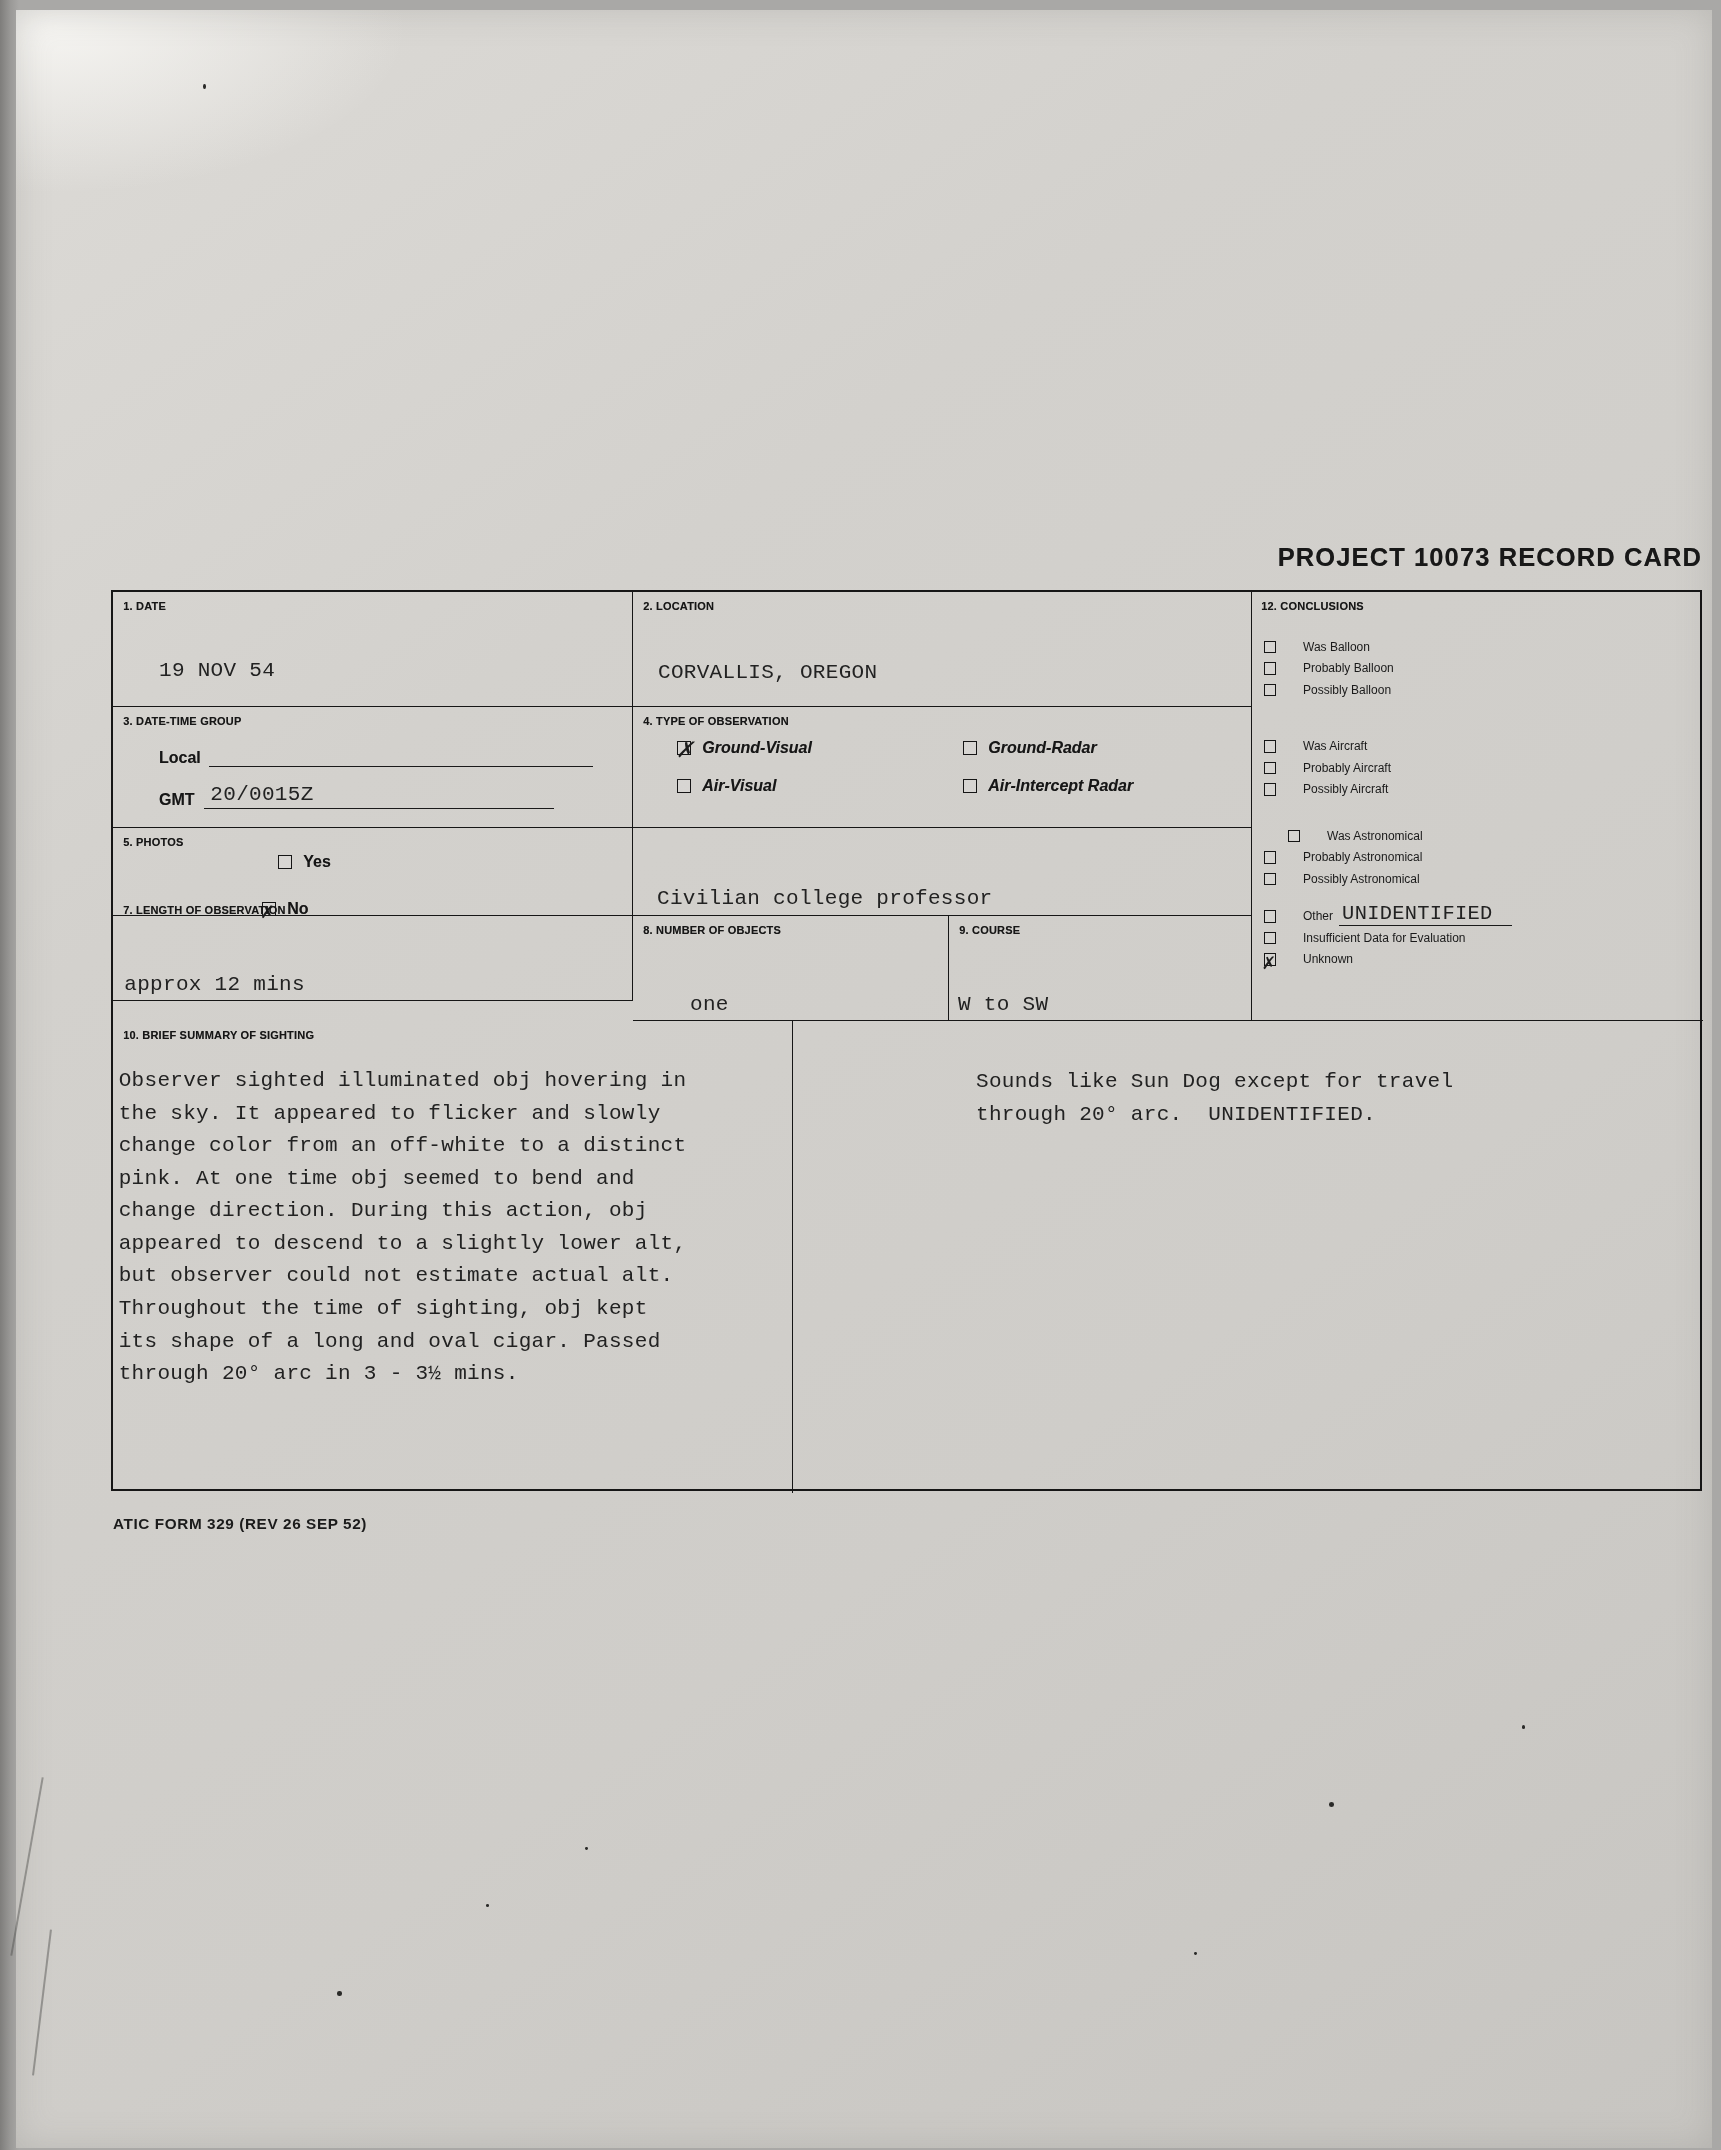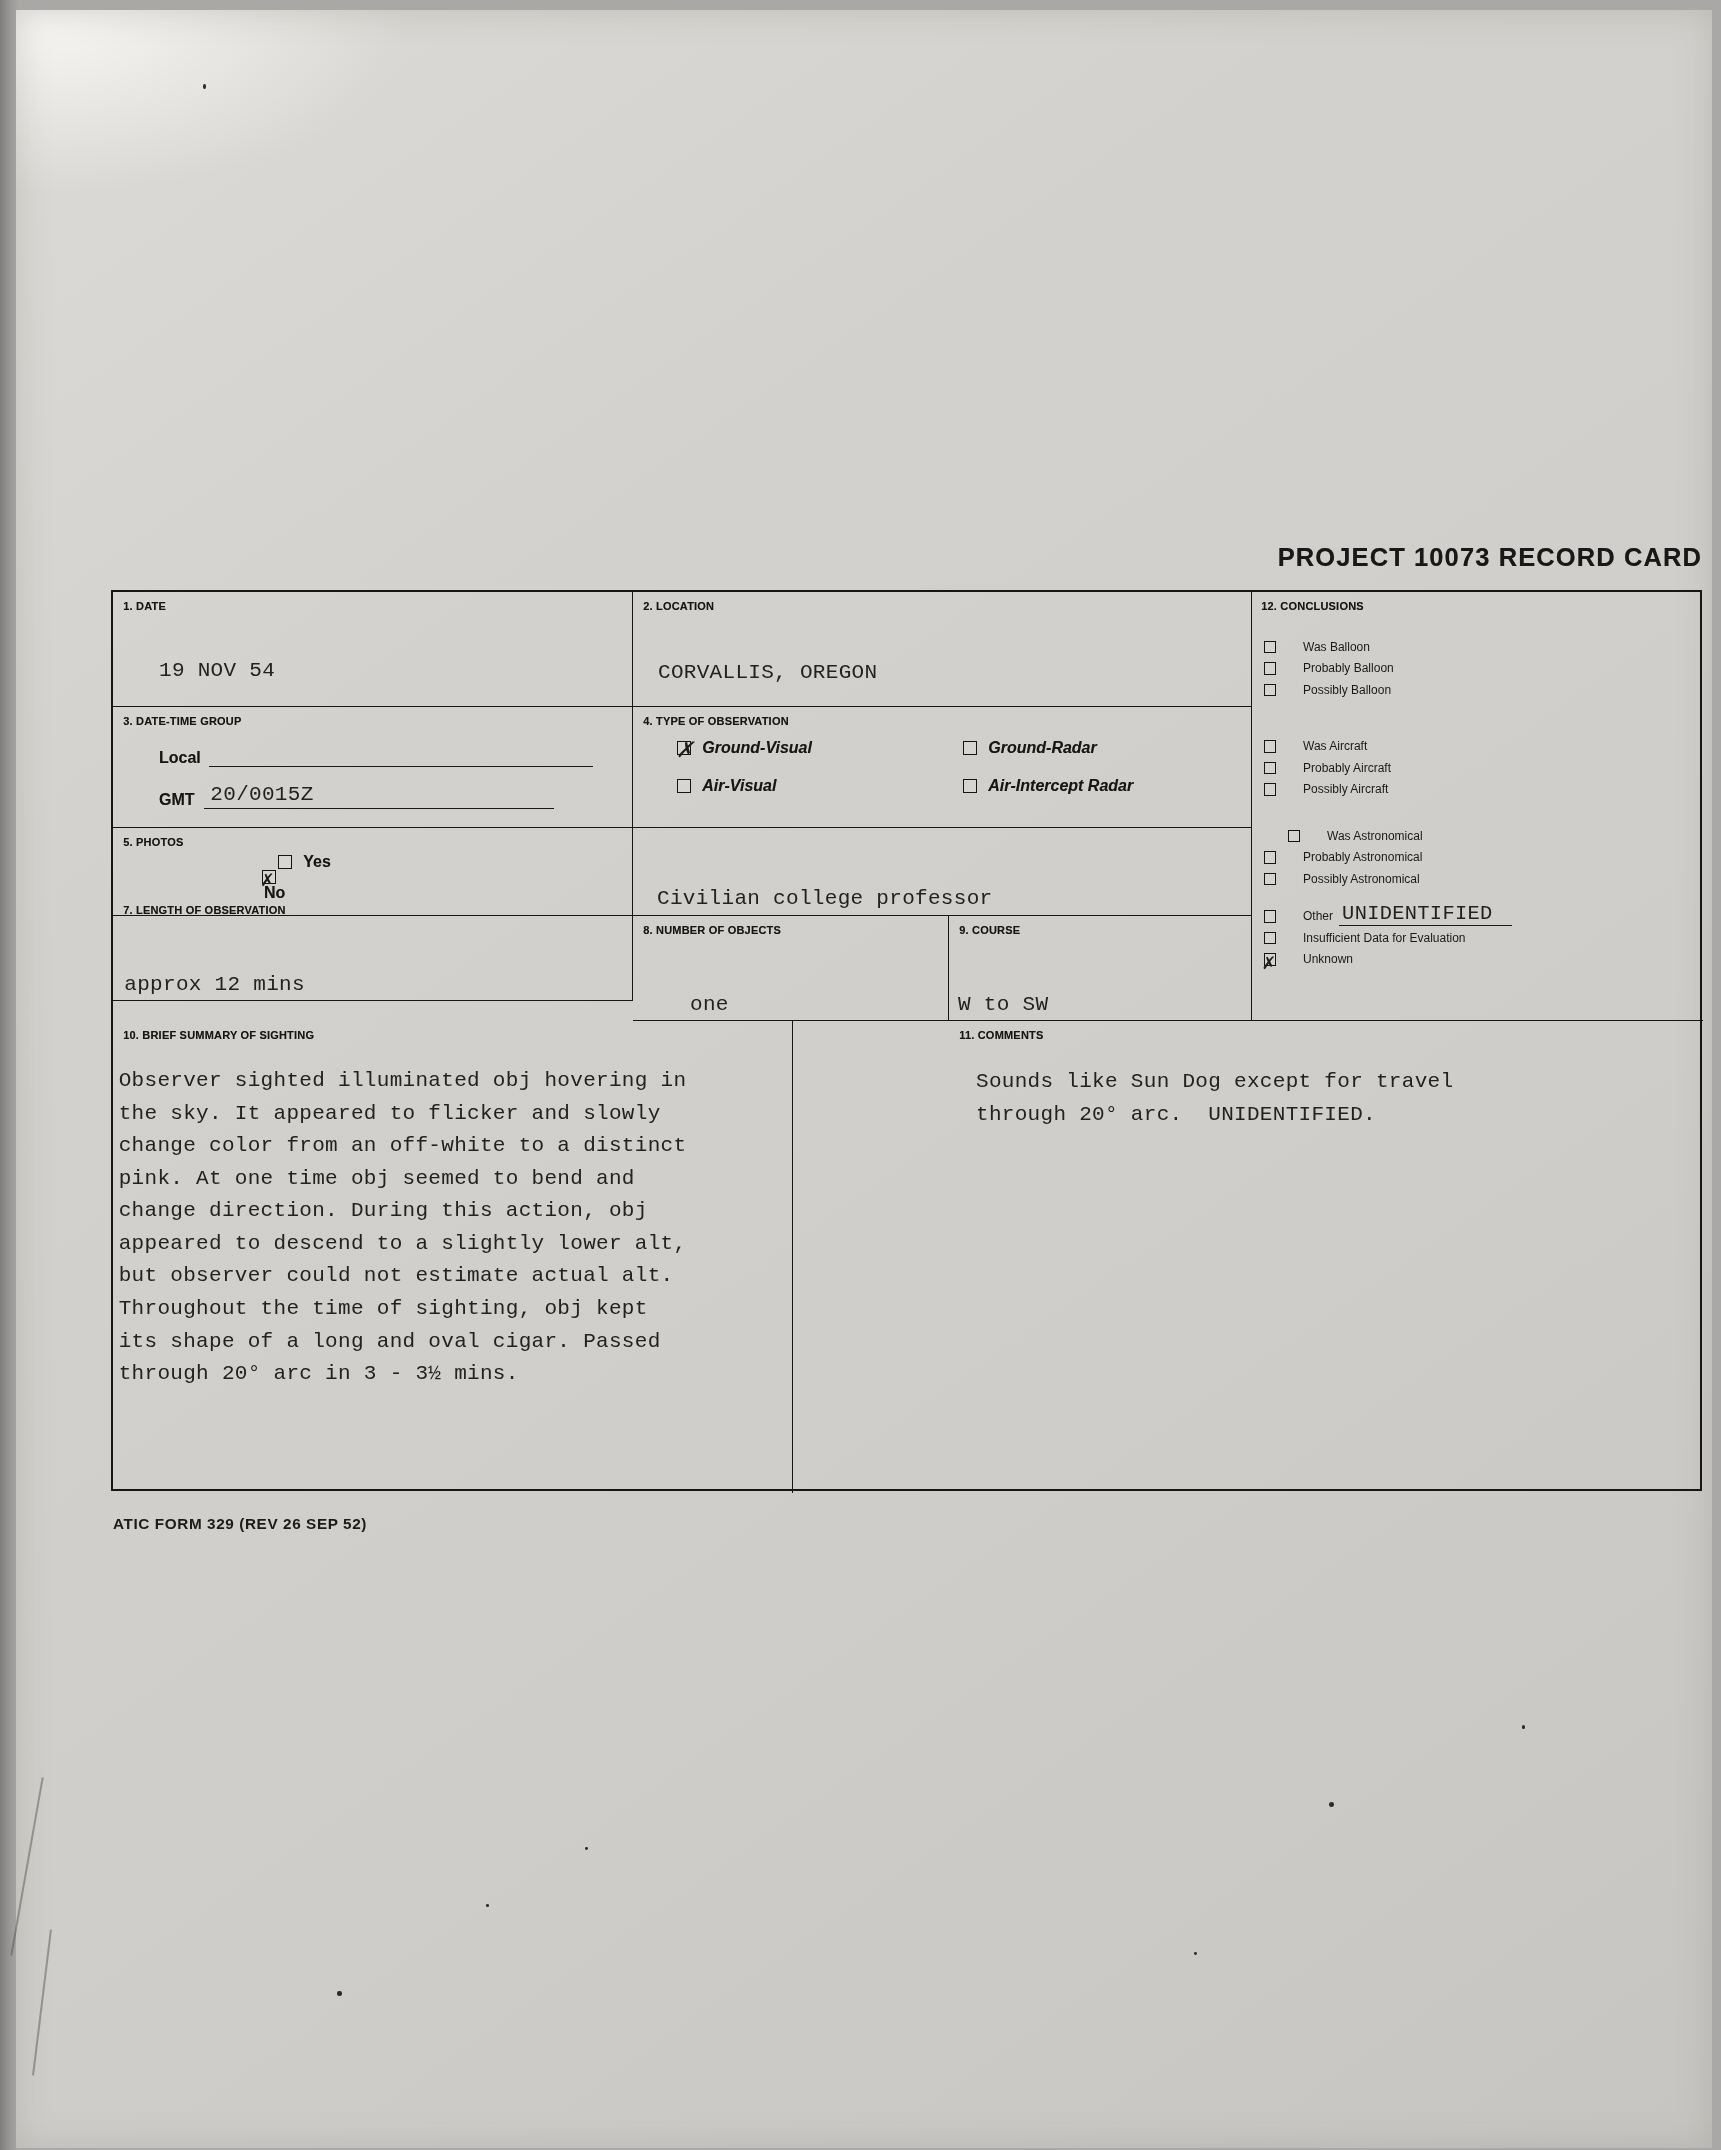--- a/index.html
+++ b/index.html
@@ -108,21 +108,21 @@
   .opt .olabel {
     font-size:16px; font-weight:700; color:#161616;
     text-shadow:0 0 0.6px rgba(20,20,20,0.4);
   }
 
   .type-opts {
     position:absolute; left:44px; top:32px; right:11.3px;
     display:grid; grid-template-columns:286px auto; row-gap:20px;font-style:italic;
   }
   .photos-yes { position:absolute; left:165px; top:25px; }
-  .photos-no  { position:absolute; left:149px; top:42px;flex-direction:column; }
+  .photos-no  { position:absolute; left:149px; top:72px; }
 
   
   .conc-list { position:absolute; left:12.5px; top:44px; right:4.5px; }
   .conc-item { display:flex; align-items:center; height:21.5px; }
   .conc-item .cb { width:12.5px; height:12.5px; margin-right:27px; }
   .conc-item .olabel { font-size:12px; white-space:nowrap; }
   .gap-lg { margin-top:35px; }
   .gap-md { margin-top:25px;padding-left:24px; }
   .gap-sm { margin-top:16px; }
   .other-val {
@@ -293,21 +293,20 @@
 pink. At one time obj seemed to bend and
 change direction. During this action, obj
 appeared to descend to a slightly lower alt,
 but observer could not estimate actual alt.
 Throughout the time of sighting, obj kept
 its shape of a long and oval cigar. Passed
 through 20° arc in 3 - 3½ mins.</div>
     </div>
 
     <div class="cell cell-comments">
-      <span class="flabel">11. COMMENTS</span>
       <div class="typed pre val-comments">Sounds like Sun Dog except for travel
 through 20° arc.  UNIDENTIFIED.</div>
     </div>
 
   </div>
 
   <div class="form-footer">ATIC FORM 329 (REV 26 SEP 52)</div>
 
   <div class="speck s1"></div>
   <div class="speck s2"></div>

